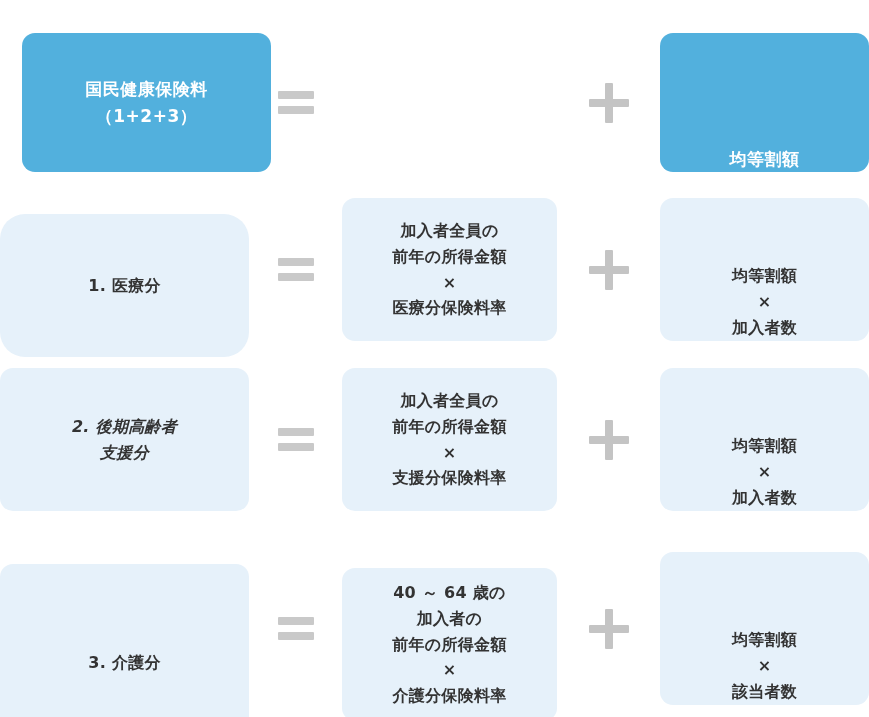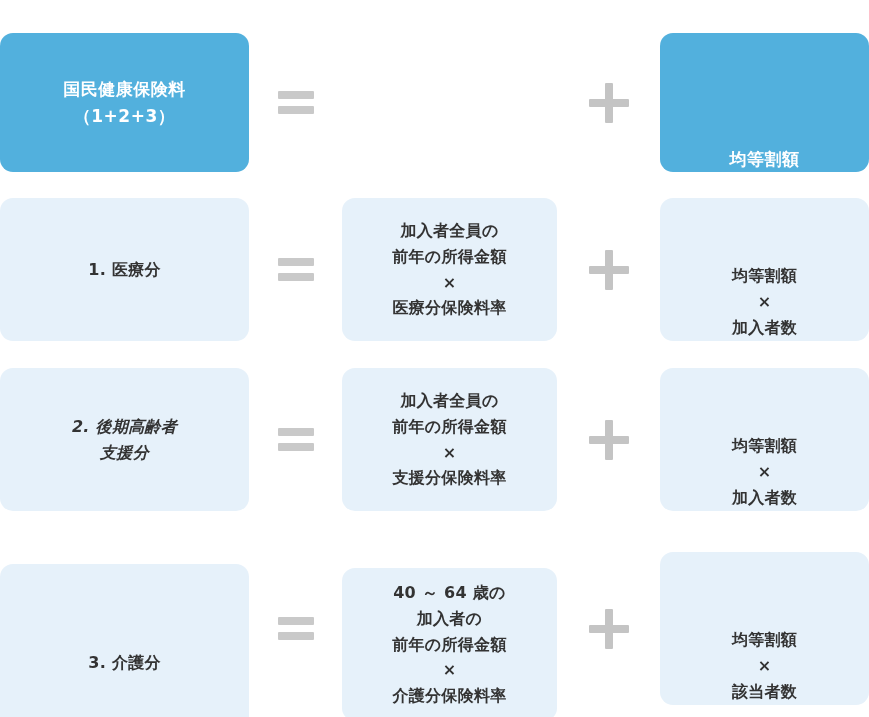--- a/index.html
+++ b/index.html
@@ -127,21 +127,21 @@
   }
 </style>
 </head>
 <body>
 
 <div id="diagram">
 
   <div class="top-clip"></div>
 
   <div class="row head" style="top:33px; height:139px;">
-    <div class="cell col-1" style="top:0; height:139px;">
+    <div class="cell col-1" style="top:0; height:139px;margin-left:22px;">
       <div class="label">国民健康保険料<br>（1+2+3）</div>
     </div>
 
     <div class="op op-eq" style="top:0; height:139px;">
       <div class="eq-glyph">
         <span class="a"></span>
           <span class="b"></span>
       </div>
     </div>
 
@@ -152,21 +152,21 @@
           <span class="v"></span>
       </div>
     </div>
 
     <div class="cell col-3" style="top:0; height:139px;">
       <div class="label">均等割額</div>
     </div>
   </div>
 
   <div class="row body" style="top:198px; height:143px;">
-    <div class="cell col-1" style="top:0; height:143px;">
+    <div class="cell col-1" style="top:16px; height:143px;border-radius:25px;">
       <div class="label">1. 医療分</div>
     </div>
 
     <div class="op op-eq" style="top:0; height:143px;">
       <div class="eq-glyph">
         <span class="a"></span>
           <span class="b"></span>
       </div>
     </div>
 

